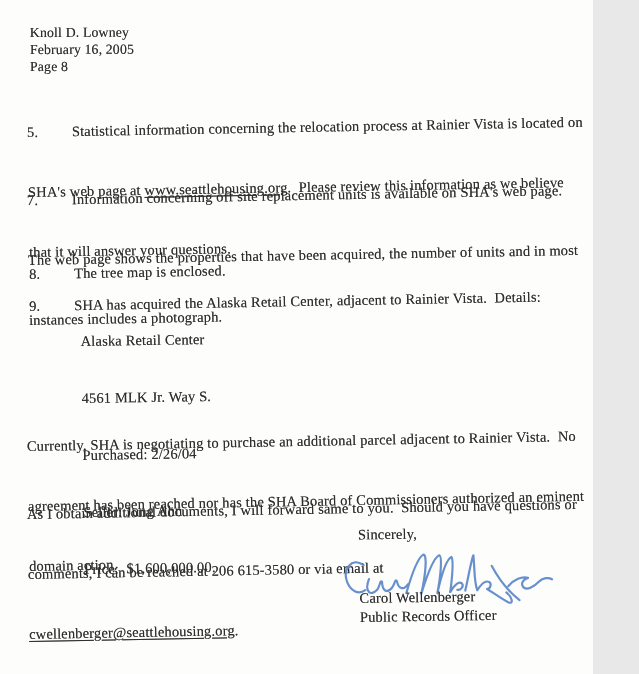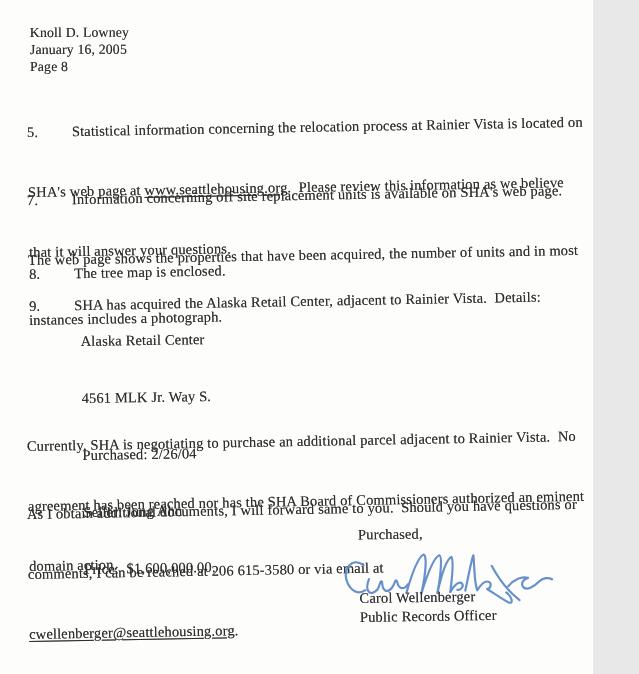--- a/index.html
+++ b/index.html
@@ -77,21 +77,21 @@
     transform-origin: 0 100%;
   }
 </style>
 </head>
 <body>
 
 <div class="page">
 
   <div class="header-block scan-text">
     <div class="pline">Knoll D. Lowney</div>
-    <div class="pline">January 16, 2005</div>
+    <div class="pline">February 16, 2005</div>
     <div class="pline">Page 8</div>
   </div>
 
   <div class="para scan-text" style="top:82px">
     <div class="pline"><span class="num">5.</span><span>Statistical information concerning the relocation process at Rainier Vista is located on</span></div>
     <div class="pline"><span>SHA's web page at </span><span class="doc-link">www.seattlehousing.org</span><span>.  Please review this information as we believe</span></div>
     <div class="pline"><span>that it will answer your questions.</span></div>
   </div>
 
   <div class="para scan-text" style="top:150px">
@@ -121,21 +121,21 @@
     <div class="pline">agreement has been reached nor has the SHA Board of Commissioners authorized an eminent</div>
     <div class="pline">domain action.</div>
   </div>
 
   <div class="para scan-text" style="top:464px">
     <div class="pline">As I obtain additional documents, I will forward same to you.  Should you have questions or</div>
     <div class="pline">comments, I can be reached at 206 615-3580 or via email at</div>
     <div class="pline"><span class="doc-link">cwellenberger@seattlehousing.org</span><span>.</span></div>
   </div>
 
-  <div class="sincerely scan-text">Purchased,</div>
+  <div class="sincerely scan-text">Sincerely,</div>
 
   <div class="signature-wrap">
     <svg width="216" height="66" viewBox="0 0 216 66" fill="none" xmlns="http://www.w3.org/2000/svg">
       <g stroke="#5c87c9" stroke-width="2.2" stroke-linecap="round" stroke-linejoin="round" opacity="0.92">
         <path d="M24,16 C12,7 3,20 7,32 C10,41 18,46 25,41"></path>
         <path d="M29,30 C24,42 30,48 37,41 C40,37 40,31 42,33 C42,41 46,46 52,39 C55,35 55,30 57,33 C58,40 63,43 68,36"></path>
         <path d="M66,45 C72,26 78,10 84,7 C88,7 86,26 81,46 C87,28 94,10 100,8 C103,9 101,28 97,46 C101,30 107,12 112,10 C114,13 112,32 110,45"></path>
         <path d="M110,45 C114,38 119,34 122,37 C124,40 120,44 117,43 M125,44 C129,28 132,13 134,9 C135,22 134,36 137,44 C141,38 145,34 149,36 C152,38 150,43 147,43"></path>
         <path d="M147,43 C153,47 161,53 168,57 C173,59 172,52 166,47"></path>
         <path d="M152,20 C158,32 168,46 179,55"></path>

